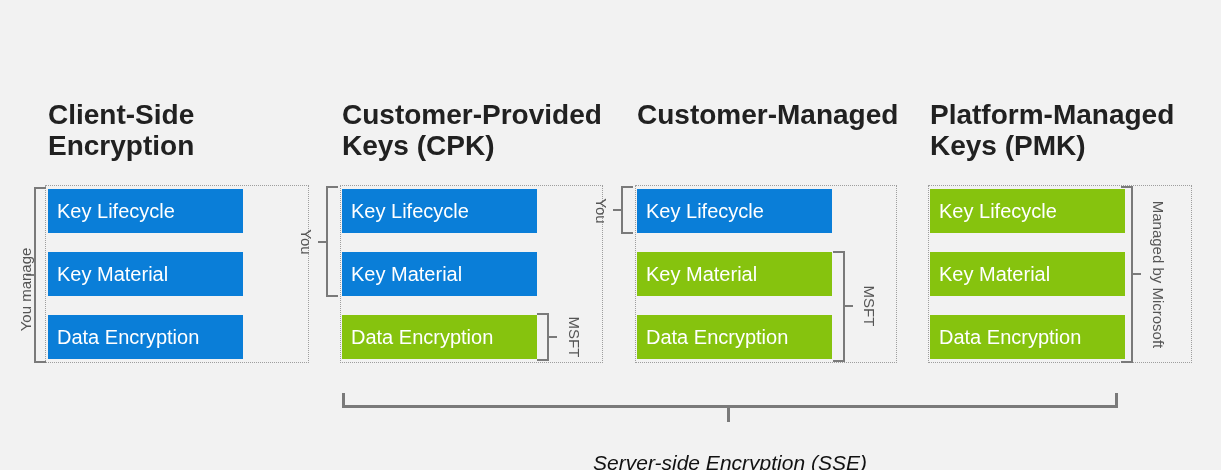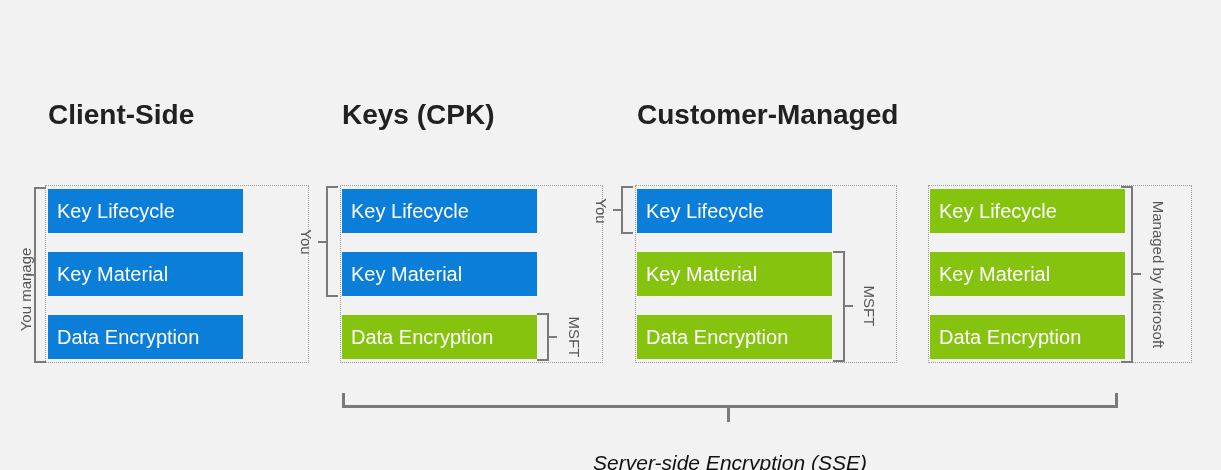--- a/index.html
+++ b/index.html
@@ -54,26 +54,32 @@
   }
 </style>
 </head>
 <body>
 
 <div class="canvas">
 
 
   <div class="col-header" style="left:48px;">
     <div>Client-Side</div>
+    <div>Encryption</div>
   </div>
   <div class="col-header" style="left:342px;">
+    <div>Customer-Provided</div>
     <div>Keys (CPK)</div>
   </div>
   <div class="col-header" style="left:637px;">
     <div>Customer-Managed</div>
+  </div>
+  <div class="col-header" style="left:930px;">
+    <div>Platform-Managed</div>
+    <div>Keys (PMK)</div>
   </div>
 
   <div class="dotted-box" style="left:45px;  width:264px;"></div>
   <div class="dotted-box" style="left:340px; width:263px;"></div>
   <div class="dotted-box" style="left:635px; width:262px;"></div>
   <div class="dotted-box" style="left:928px; width:264px;"></div>
 
   <div class="bar" style="left: 48px; top: 189px; background-color: rgb(10, 126, 216);">Key Lifecycle</div>
   <div class="bar" style="left: 48px; top: 252px; background-color: rgb(10, 126, 216);">Key Material</div>
   <div class="bar" style="left: 48px; top: 315px; background-color: rgb(10, 126, 216);">Data Encryption</div>

